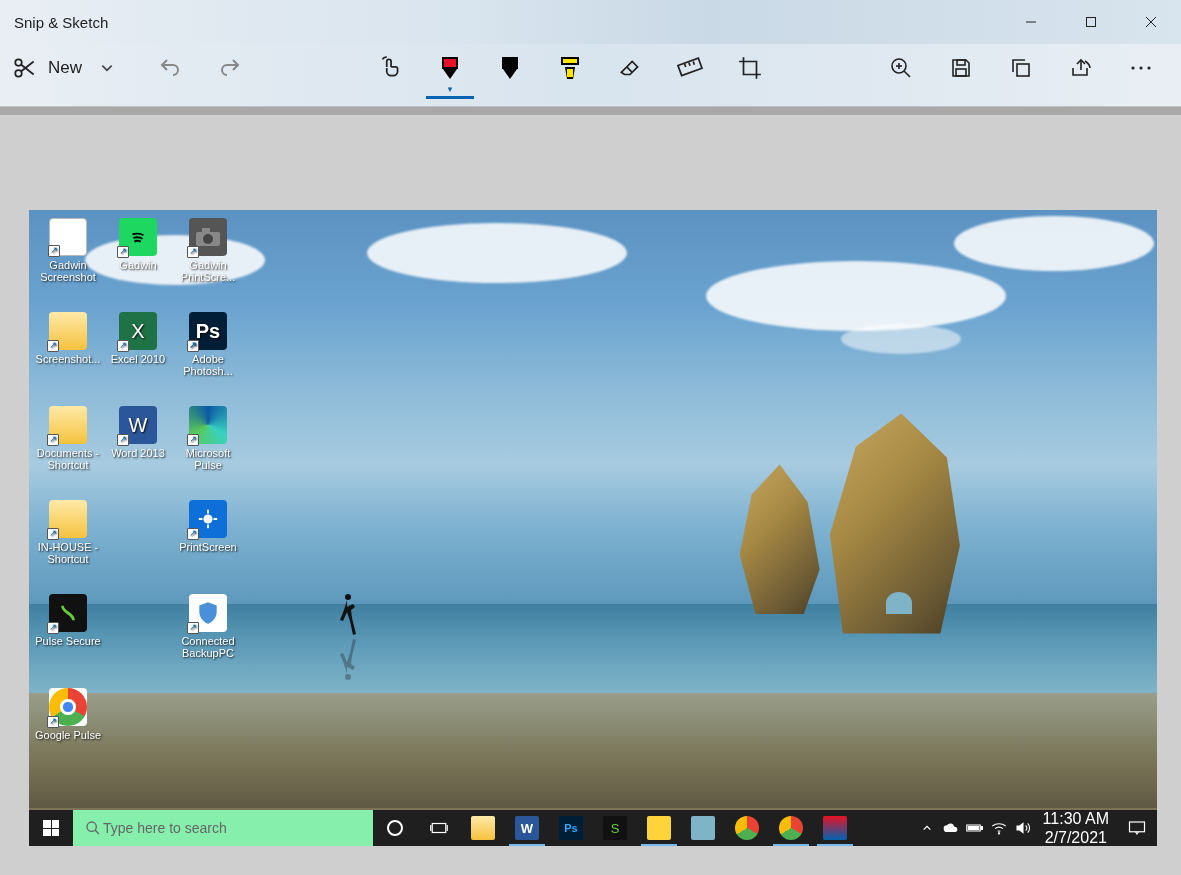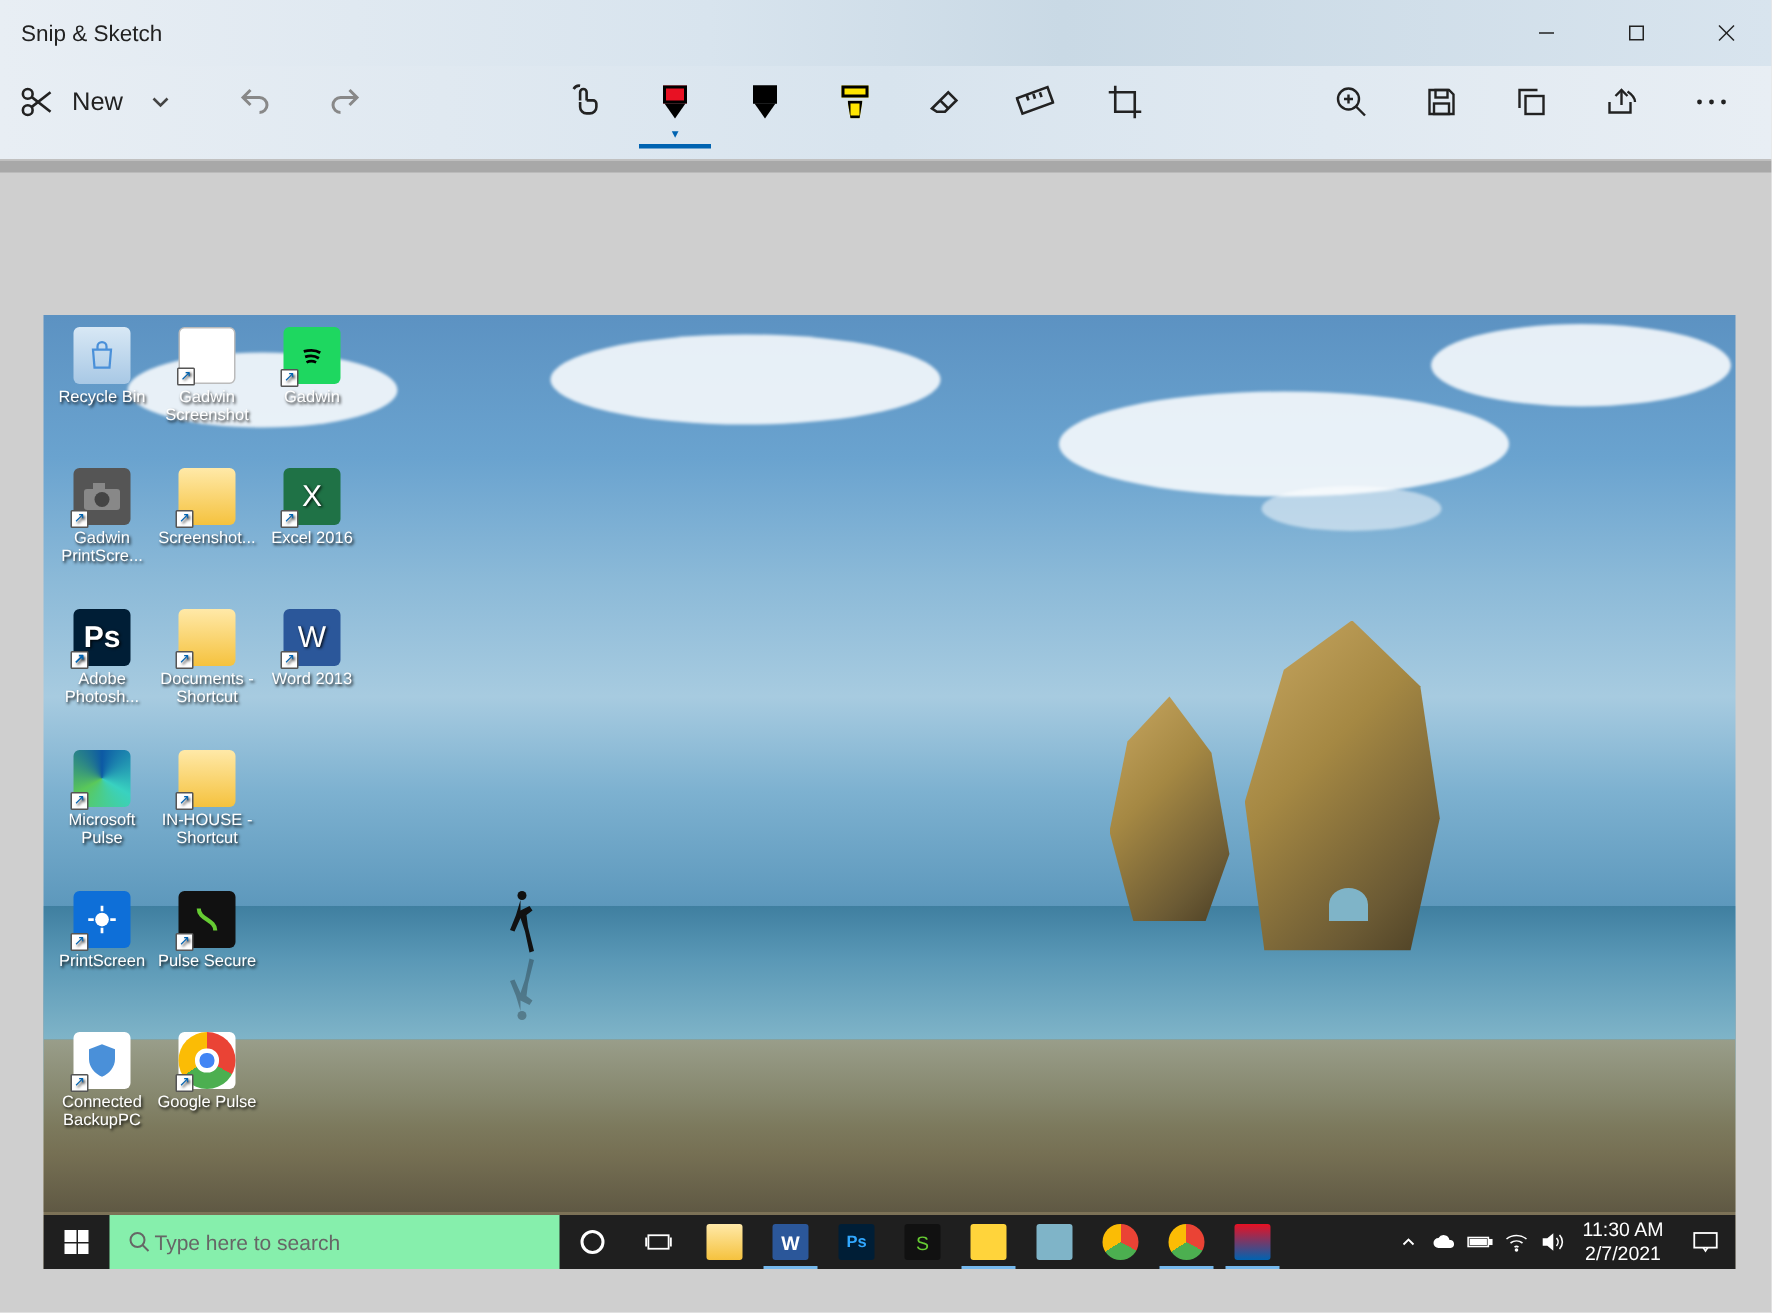--- a/index.html
+++ b/index.html
@@ -312,21 +312,21 @@
     padding-right:0px;
   }
   .tray-icon {
     width:24px; height:36px;
     display:flex; align-items:center; justify-content:center;
     color:#fff;
     font-size:13px;
   }
   .clock {
     color:#fff;
-    font-size:13px;
+    font-size:16px;
     text-align:center;
     line-height:1.2;
     padding:0 8px;
   }
   .notif-btn {
     width:40px; height:36px;
     display:flex; align-items:center; justify-content:center;
     color:#fff;
   }
 </style>
@@ -498,29 +498,20 @@
       <svg viewBox="0 0 24 44">
           <g fill="#111">
             <circle cx="14" cy="5" r="3"></circle>
             <path d="M13 8 10 18 6 28l3 1 4-9 3 9 3 14 3-1-4-16-1-8 4-3-2-3-6 3z"></path>
           </g>
         </svg>
     </div>
 
     <div class="desktop-icons" id="dicon-grid">
         <div class="dicon">
-          <div class="ico ico-recycle">
-            <svg width="24" height="24" viewBox="0 0 24 24" fill="none" stroke="#4a90d9" stroke-width="1.5">
-              <path d="M6 8h12l-1 12H7z"></path>
-              <path d="M9 8V6a3 3 0 0 1 6 0v2"></path>
-            </svg>
-          </div>
-          <div>Recycle Bin</div>
-        </div>
-        <div class="dicon">
           <div class="ico ico-file">
             <div class="shortcut-arrow">↗</div>
           </div>
           <div>Gadwin Screenshot</div>
         </div>
         <div class="dicon">
           <div class="ico ico-spotify">
             <svg width="22" height="22" viewBox="0 0 24 24" fill="none" stroke="#000" stroke-width="2">
               <path d="M6 9c4-1 9-1 12 1"></path>
               <path d="M7 13c3-1 7-1 10 1"></path>
@@ -542,21 +533,21 @@
           <div>Gadwin PrintScre...</div>
         </div>
         <div class="dicon">
           <div class="ico ico-folder">
             <div class="shortcut-arrow">↗</div>
           </div>
           <div>Screenshot...</div>
         </div>
         <div class="dicon">
           <div class="ico ico-excel">X<div class="shortcut-arrow">↗</div></div>
-          <div>Excel 2016</div>
+          <div>Excel 2010</div>
         </div>
         <div class="dicon">
           <div class="ico ico-ps">Ps<div class="shortcut-arrow">↗</div></div>
           <div>Adobe Photosh...</div>
         </div>
         <div class="dicon">
           <div class="ico ico-folder">
             <div class="shortcut-arrow">↗</div>
           </div>
           <div>Documents - Shortcut</div>

